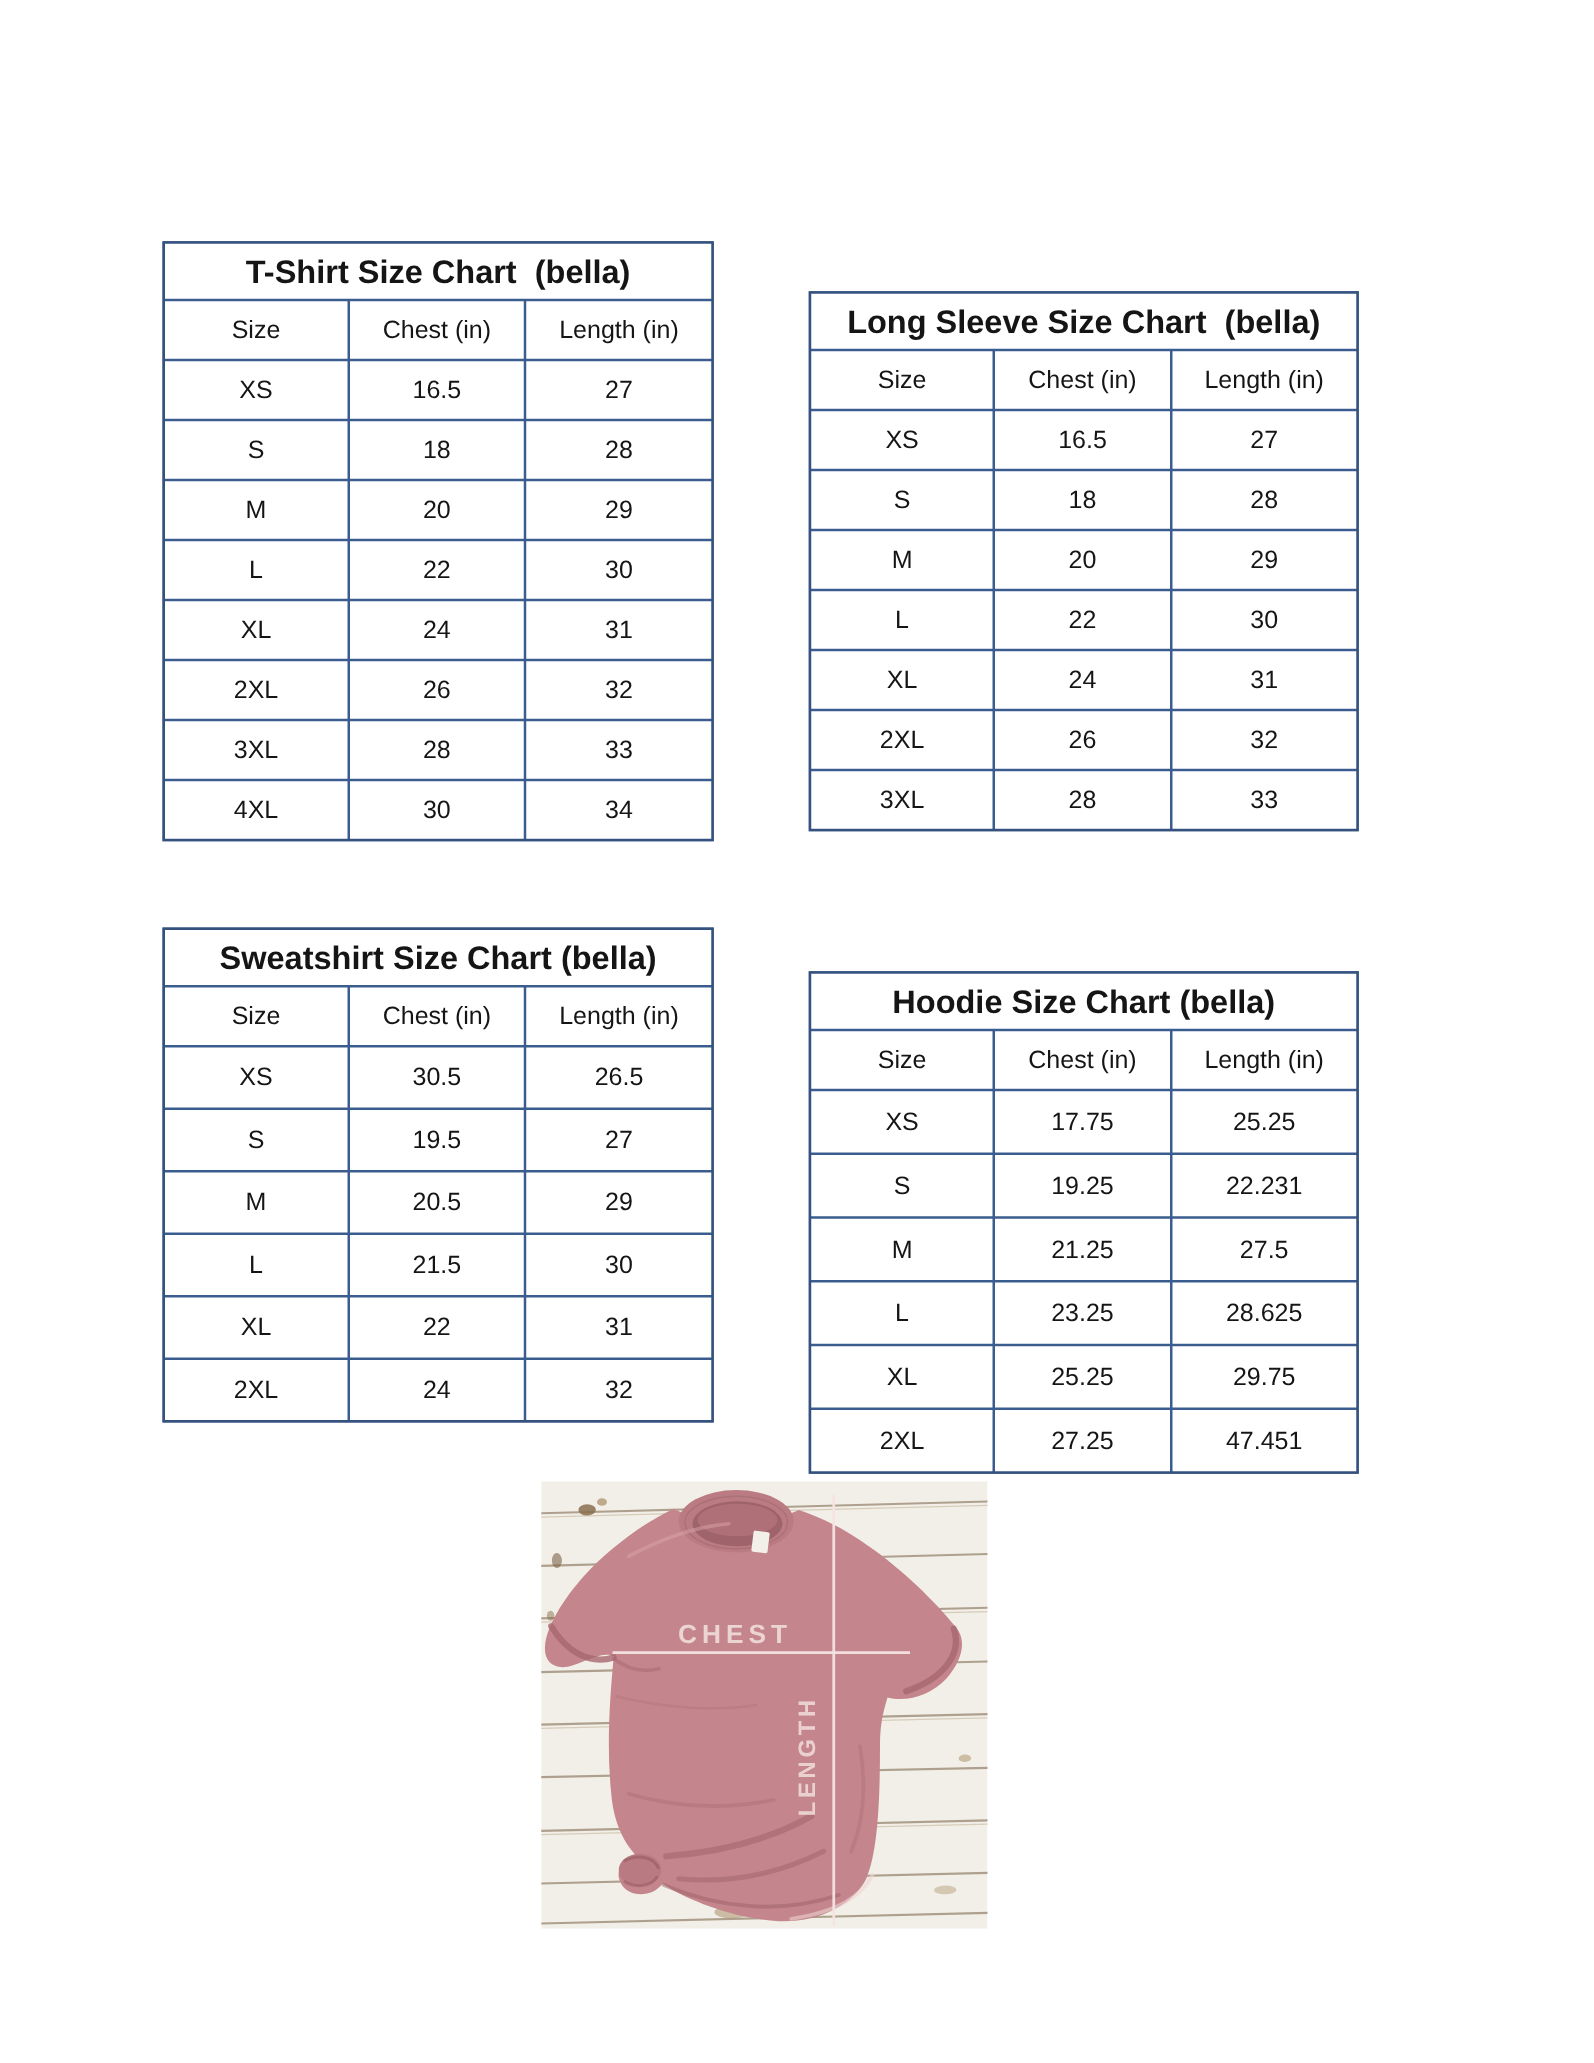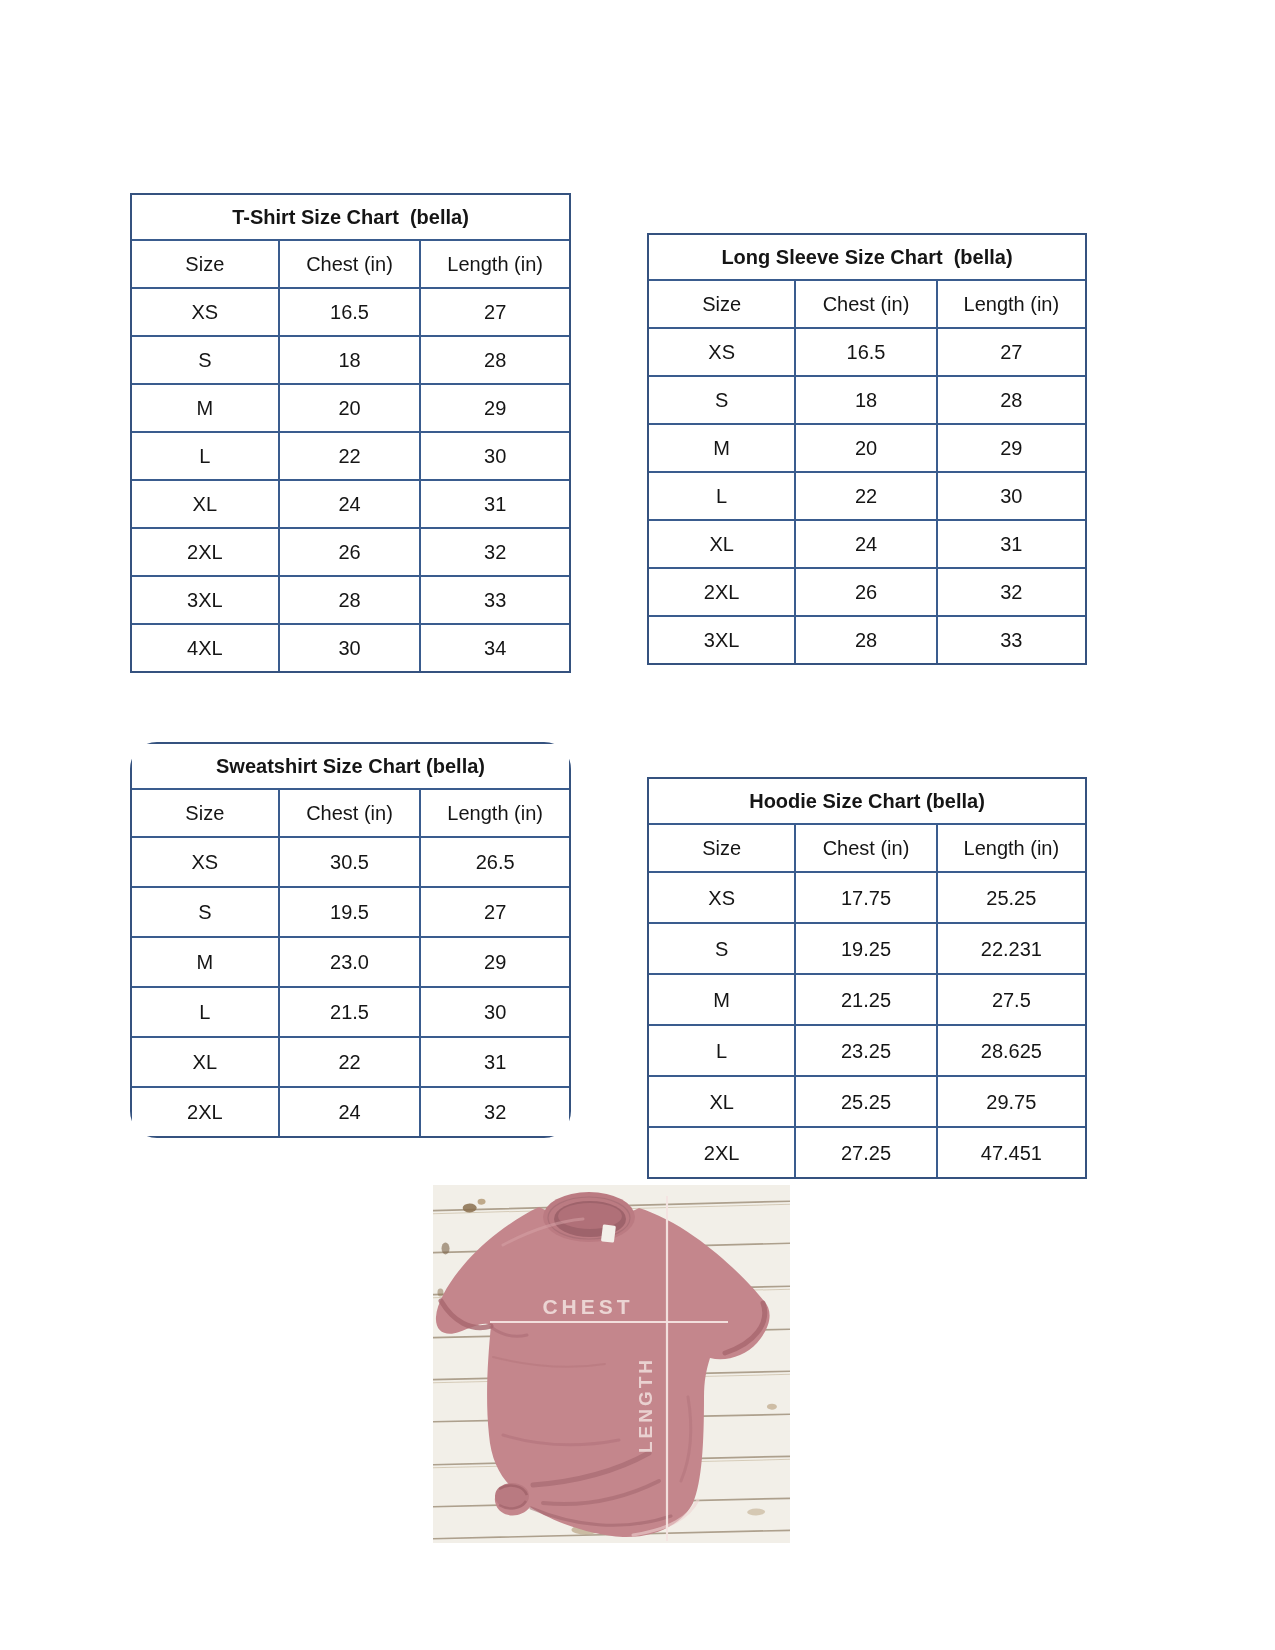--- a/index.html
+++ b/index.html
@@ -9,21 +9,21 @@
   }
   .tbl{
     position:absolute;display:grid;gap:2px;
     background:#3a5c8e;border:2px solid #35527f;
     grid-template-columns:147fr 141fr 149fr;
   }
   .tbl>div{
     background:#ffffff;display:flex;align-items:center;justify-content:center;
     font-size:20px;color:#151515;line-height:1;
   }
-  .tbl .tbl-title{grid-column:1/4;font-weight:bold;white-space:pre;font-size:20px;}
+  .tbl .tbl-title{grid-column:1/4;font-weight:bold;white-space:pre;font-size:26px;}
   .photo{position:absolute;left:433px;top:1185px;width:357px;height:358px;}
   svg text{font-family:"Liberation Sans", sans-serif;}
 </style>
 </head>
 <body>
 
 <div id="page">
 
   <div class="tbl" style="left: 130px; top: 193px; width: 437px; grid-template-rows: 44px 46px repeat(8, 46px);">
       <div class="tbl-title">T-Shirt Size Chart  (bella)</div>
@@ -77,33 +77,33 @@
       <div class="tbl-cell">24</div>
       <div class="tbl-cell">31</div>
       <div class="tbl-cell">2XL</div>
       <div class="tbl-cell">26</div>
       <div class="tbl-cell">32</div>
       <div class="tbl-cell">3XL</div>
       <div class="tbl-cell">28</div>
       <div class="tbl-cell">33</div>
     </div>
 
-  <div class="tbl" style="left: 130px; top: 742px; width: 437px; grid-template-rows: 44px 46px repeat(6, 48px); border-radius: 27px;">
+  <div class="tbl" style="left: 130px; top: 742px; width: 437px; grid-template-rows: 44px 46px repeat(6, 48px);">
       <div class="tbl-title">Sweatshirt Size Chart (bella)</div>
       <div class="tbl-header-cell">Size</div>
       <div class="tbl-header-cell">Chest (in)</div>
       <div class="tbl-header-cell">Length (in)</div>
       <div class="tbl-cell">XS</div>
       <div class="tbl-cell">30.5</div>
       <div class="tbl-cell">26.5</div>
       <div class="tbl-cell">S</div>
       <div class="tbl-cell">19.5</div>
       <div class="tbl-cell">27</div>
       <div class="tbl-cell">M</div>
-      <div class="tbl-cell">23.0</div>
+      <div class="tbl-cell">20.5</div>
       <div class="tbl-cell">29</div>
       <div class="tbl-cell">L</div>
       <div class="tbl-cell">21.5</div>
       <div class="tbl-cell">30</div>
       <div class="tbl-cell">XL</div>
       <div class="tbl-cell">22</div>
       <div class="tbl-cell">31</div>
       <div class="tbl-cell">2XL</div>
       <div class="tbl-cell">24</div>
       <div class="tbl-cell">32</div>

